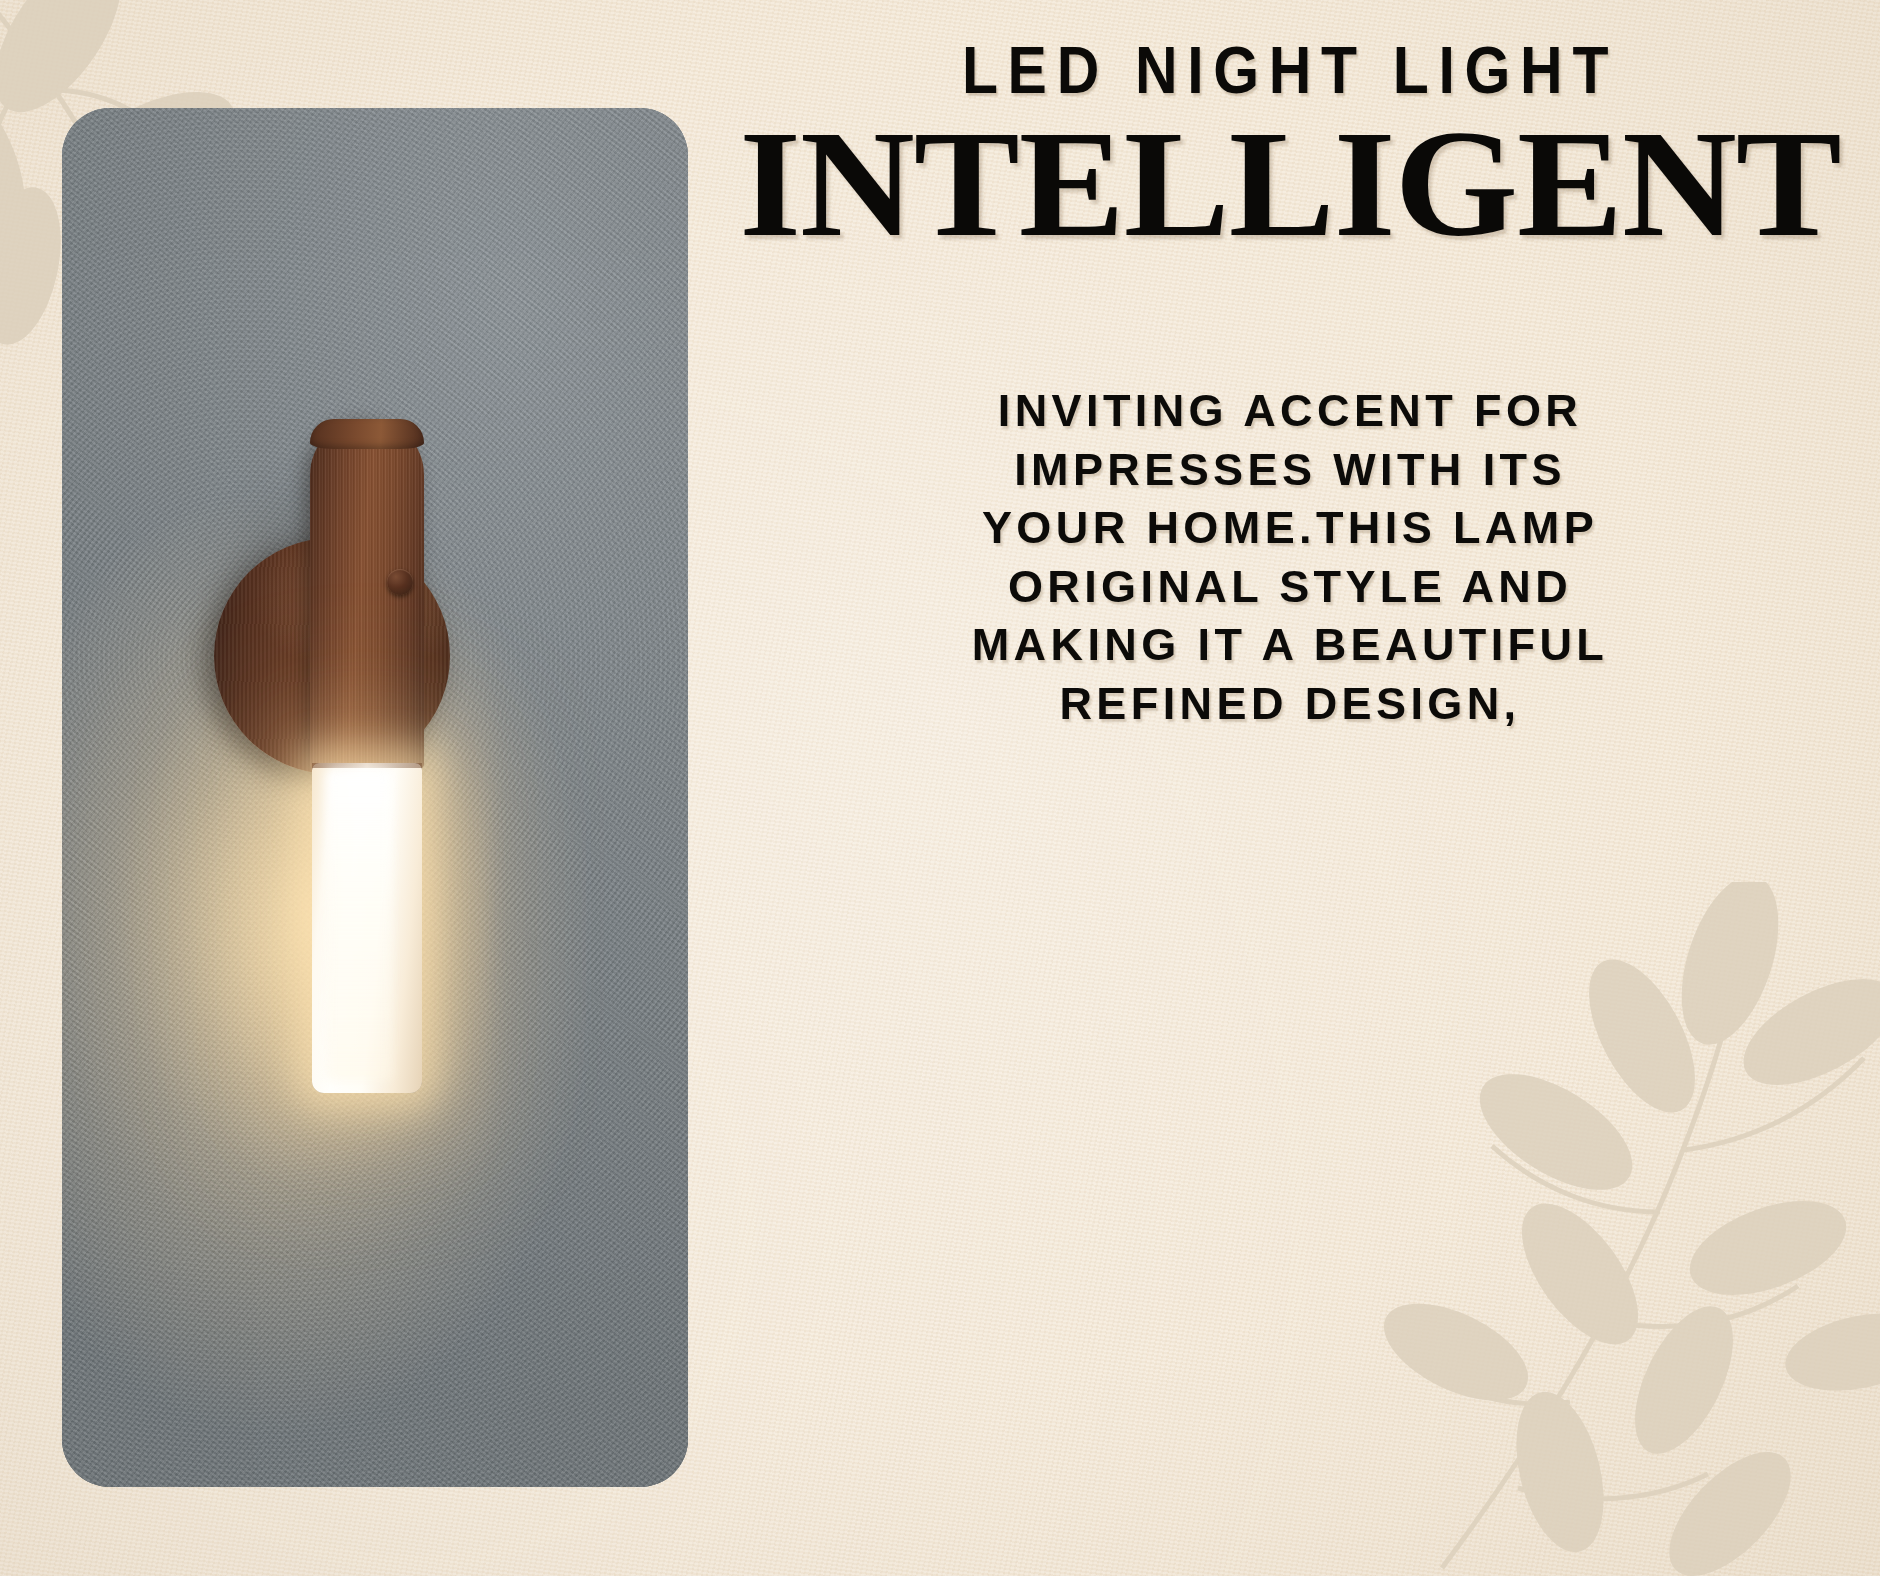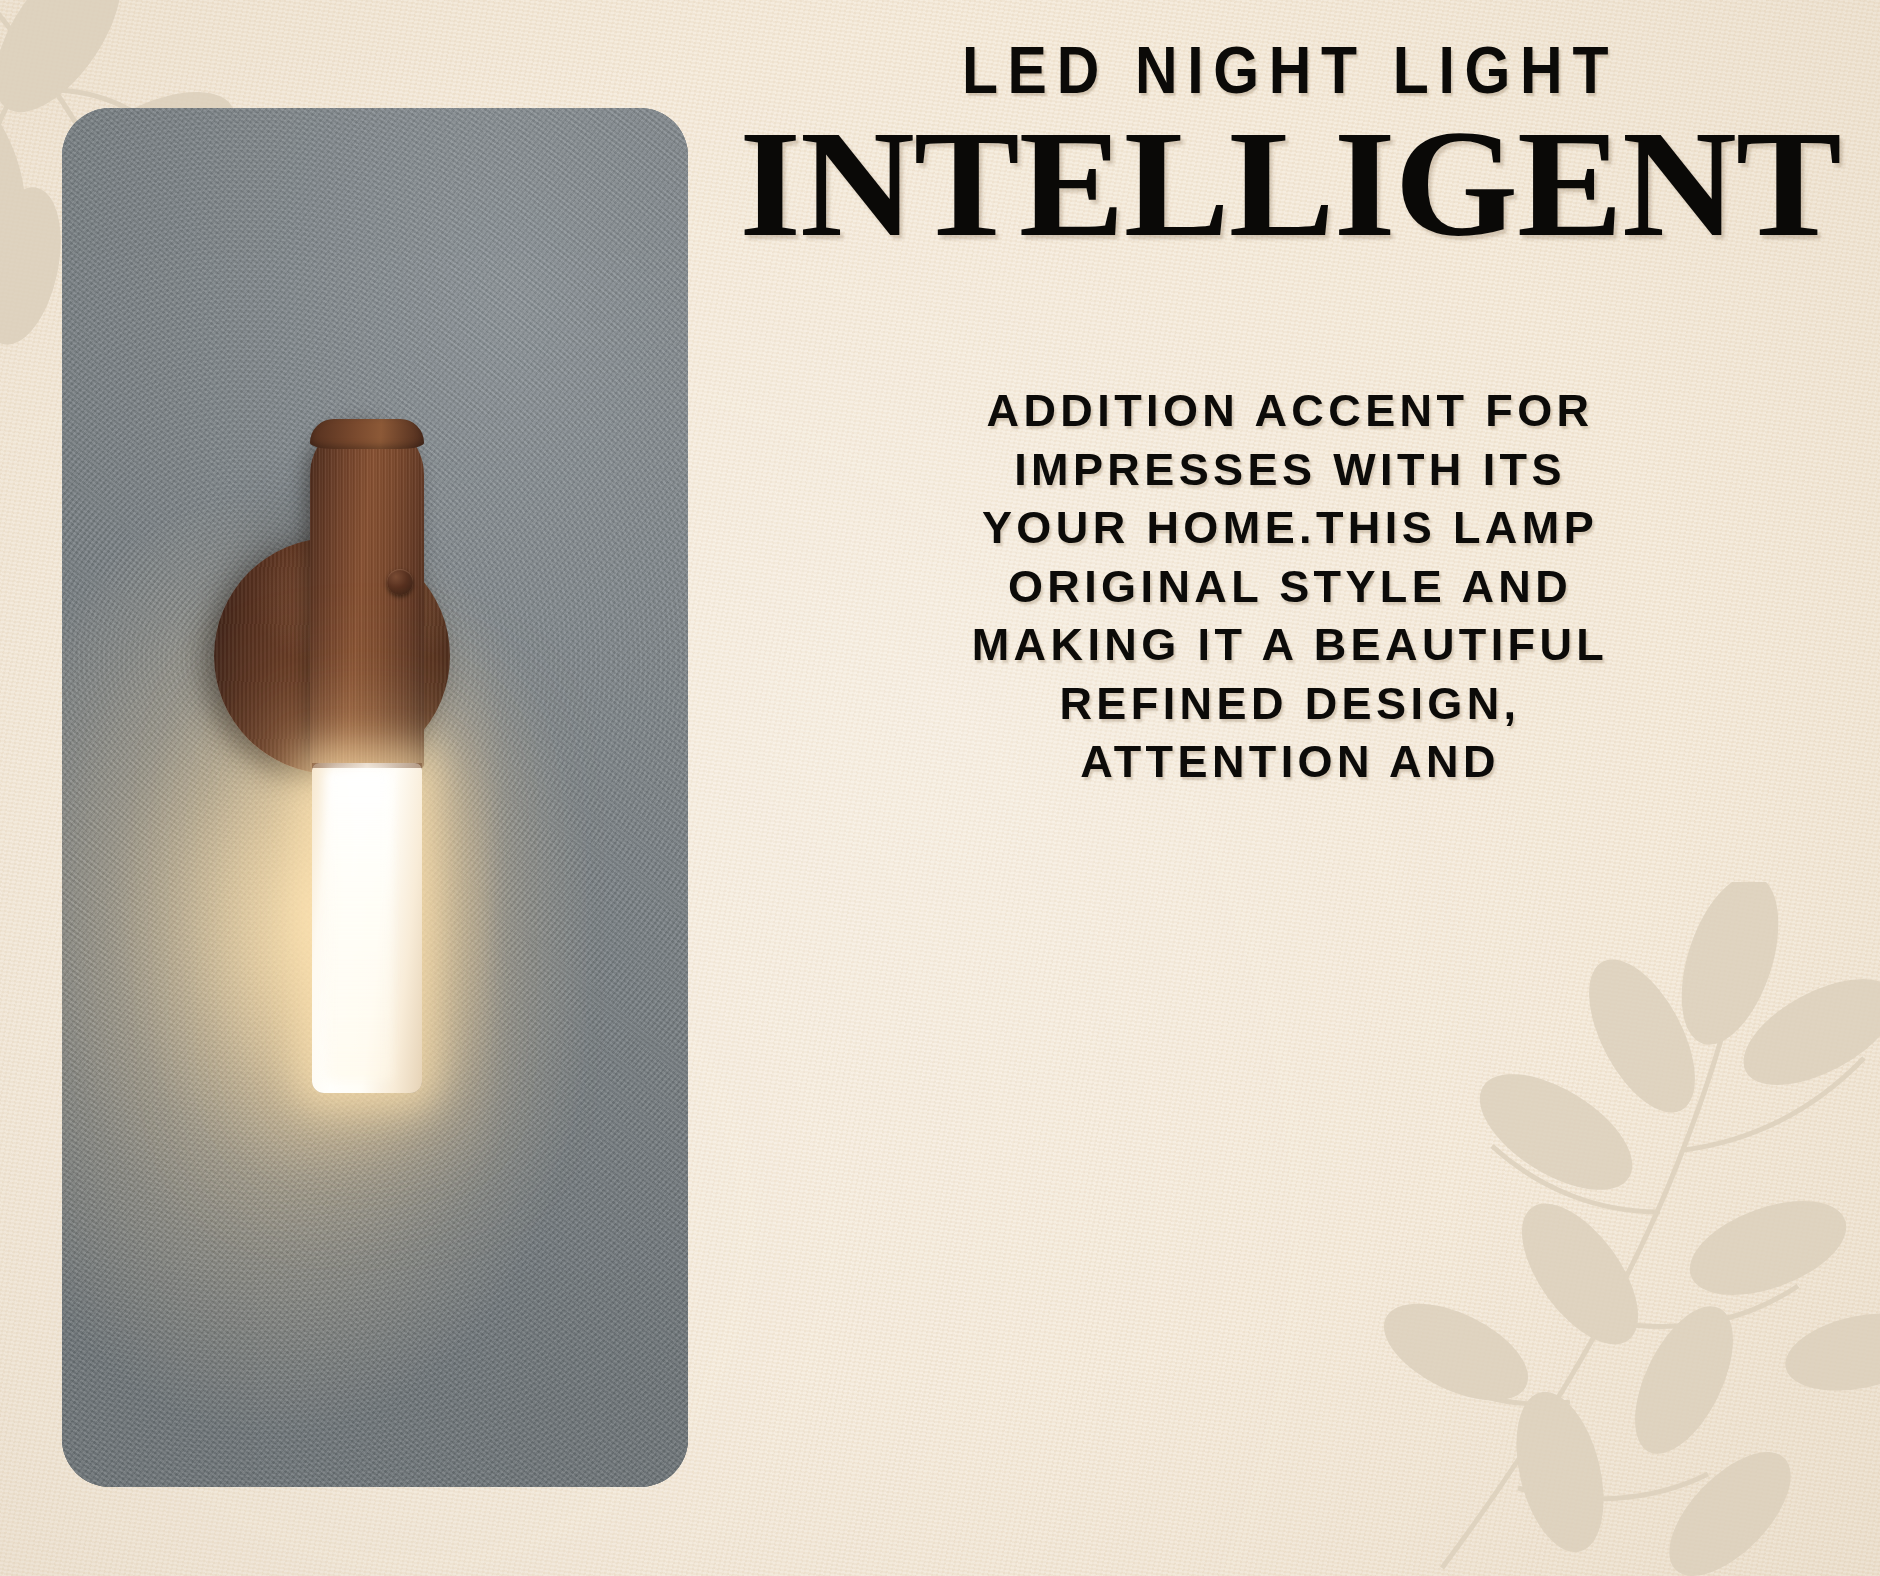--- a/index.html
+++ b/index.html
@@ -279,24 +279,23 @@
     </div>
   </div>
 
   <div id="text-column">
 
     <div id="eyebrow-title">LED NIGHT LIGHT</div>
 
     <div id="main-title">INTELLIGENT</div>
 
     <div id="body-copy">
-        <span class="ln">ADDITION ACCENT FOR</span>
+        <span class="ln">INVITING ACCENT FOR</span>
         <span class="ln">IMPRESSES WITH ITS</span>
         <span class="ln">YOUR HOME.THIS LAMP</span>
         <span class="ln">ORIGINAL STYLE AND</span>
         <span class="ln">MAKING IT A BEAUTIFUL</span>
         <span class="ln">REFINED DESIGN,</span>
-        <span class="ln">ATTENTION AND</span>
       </div>
 
   </div>
 
 </div>
 
 </body></html>

